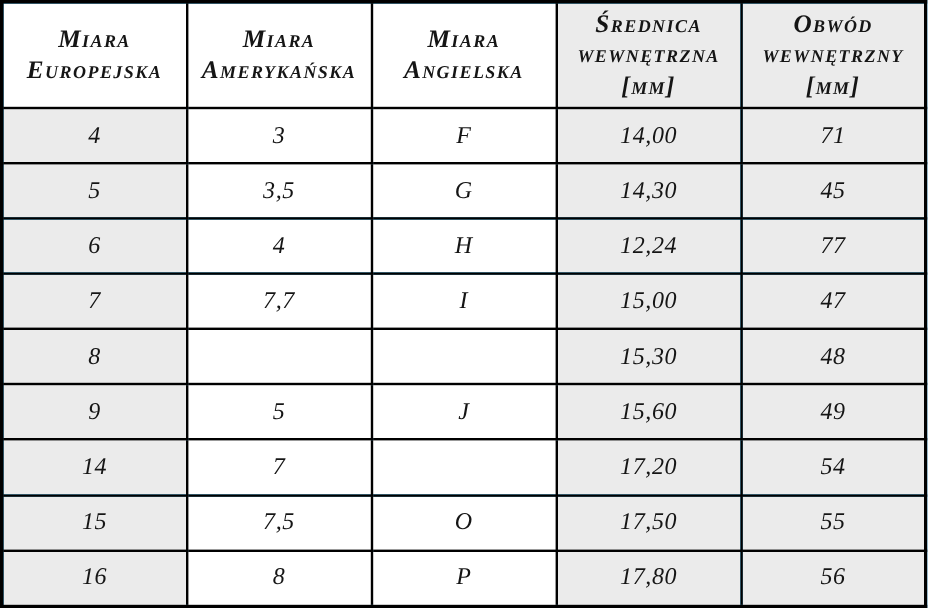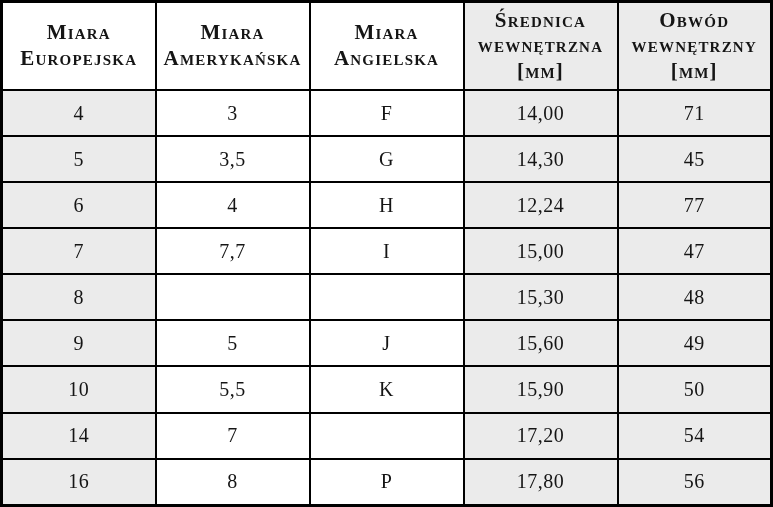--- a/index.html
+++ b/index.html
@@ -6,20 +6,21 @@
     margin: 0;
     padding: 0;
     background: #ffffff;
   }
   .page {
     width: 773px;
     height: 507px;
     background: #7dd3fc;
     box-sizing: border-box;
     overflow: hidden;
+    font-style: italic;
   }
   table.ring-table {
     width: 773px;
     height: 507px;
     border-collapse: collapse;
     table-layout: fixed;
     border: 3px solid #000000;
     font-family: "Liberation Serif", "DejaVu Serif", serif;
     color: #151515;
   }
@@ -126,32 +127,32 @@
           <td class="shaded">48</td>
         </tr>
         <tr>
           <td class="shaded">9</td>
           <td>5</td>
           <td>J</td>
           <td class="shaded">15,60</td>
           <td class="shaded">49</td>
         </tr>
         <tr>
-          <td class="shaded">10</td>
-          <td>5,5</td>
-          <td>K</td>
-          <td class="shaded">15,90</td>
-          <td class="shaded">50</td>
-        </tr>
-        <tr>
           <td class="shaded">14</td>
           <td>7</td>
           <td></td>
           <td class="shaded">17,20</td>
           <td class="shaded">54</td>
+        </tr>
+        <tr>
+          <td class="shaded">15</td>
+          <td>7,5</td>
+          <td>O</td>
+          <td class="shaded">17,50</td>
+          <td class="shaded">55</td>
         </tr>
         <tr>
           <td class="shaded">16</td>
           <td>8</td>
           <td>P</td>
           <td class="shaded">17,80</td>
           <td class="shaded">56</td>
         </tr>
       </tbody>
   </table>

